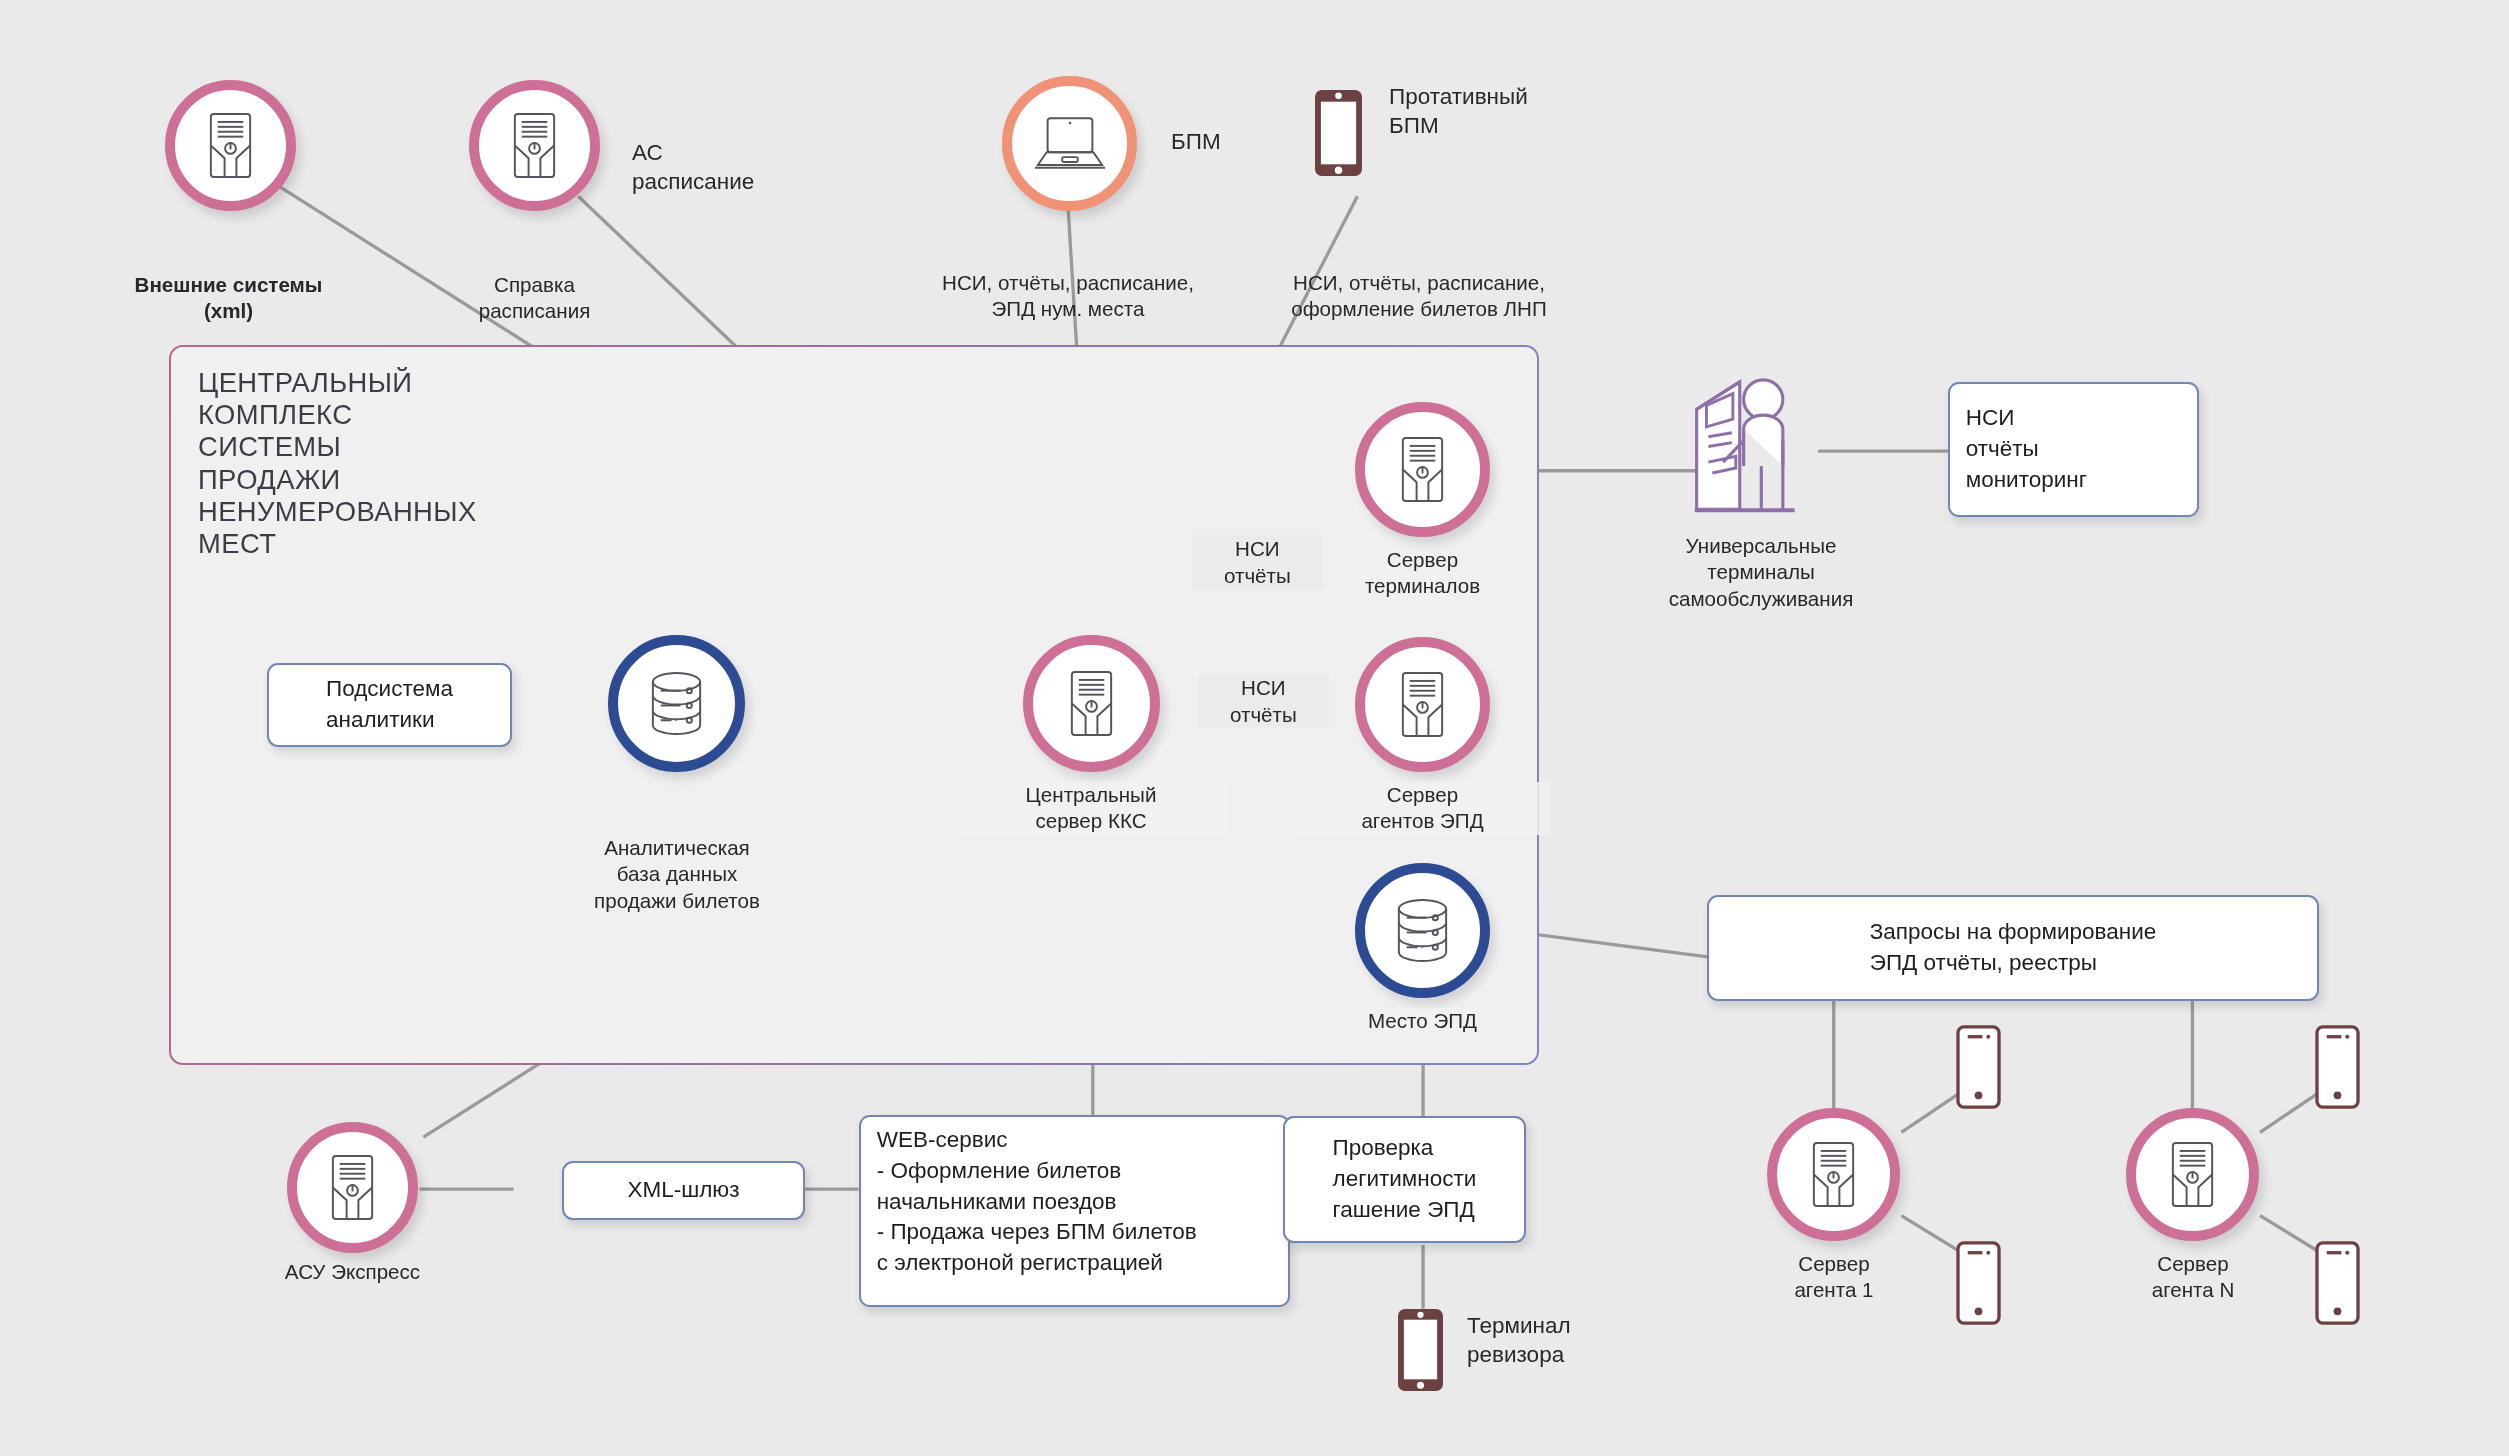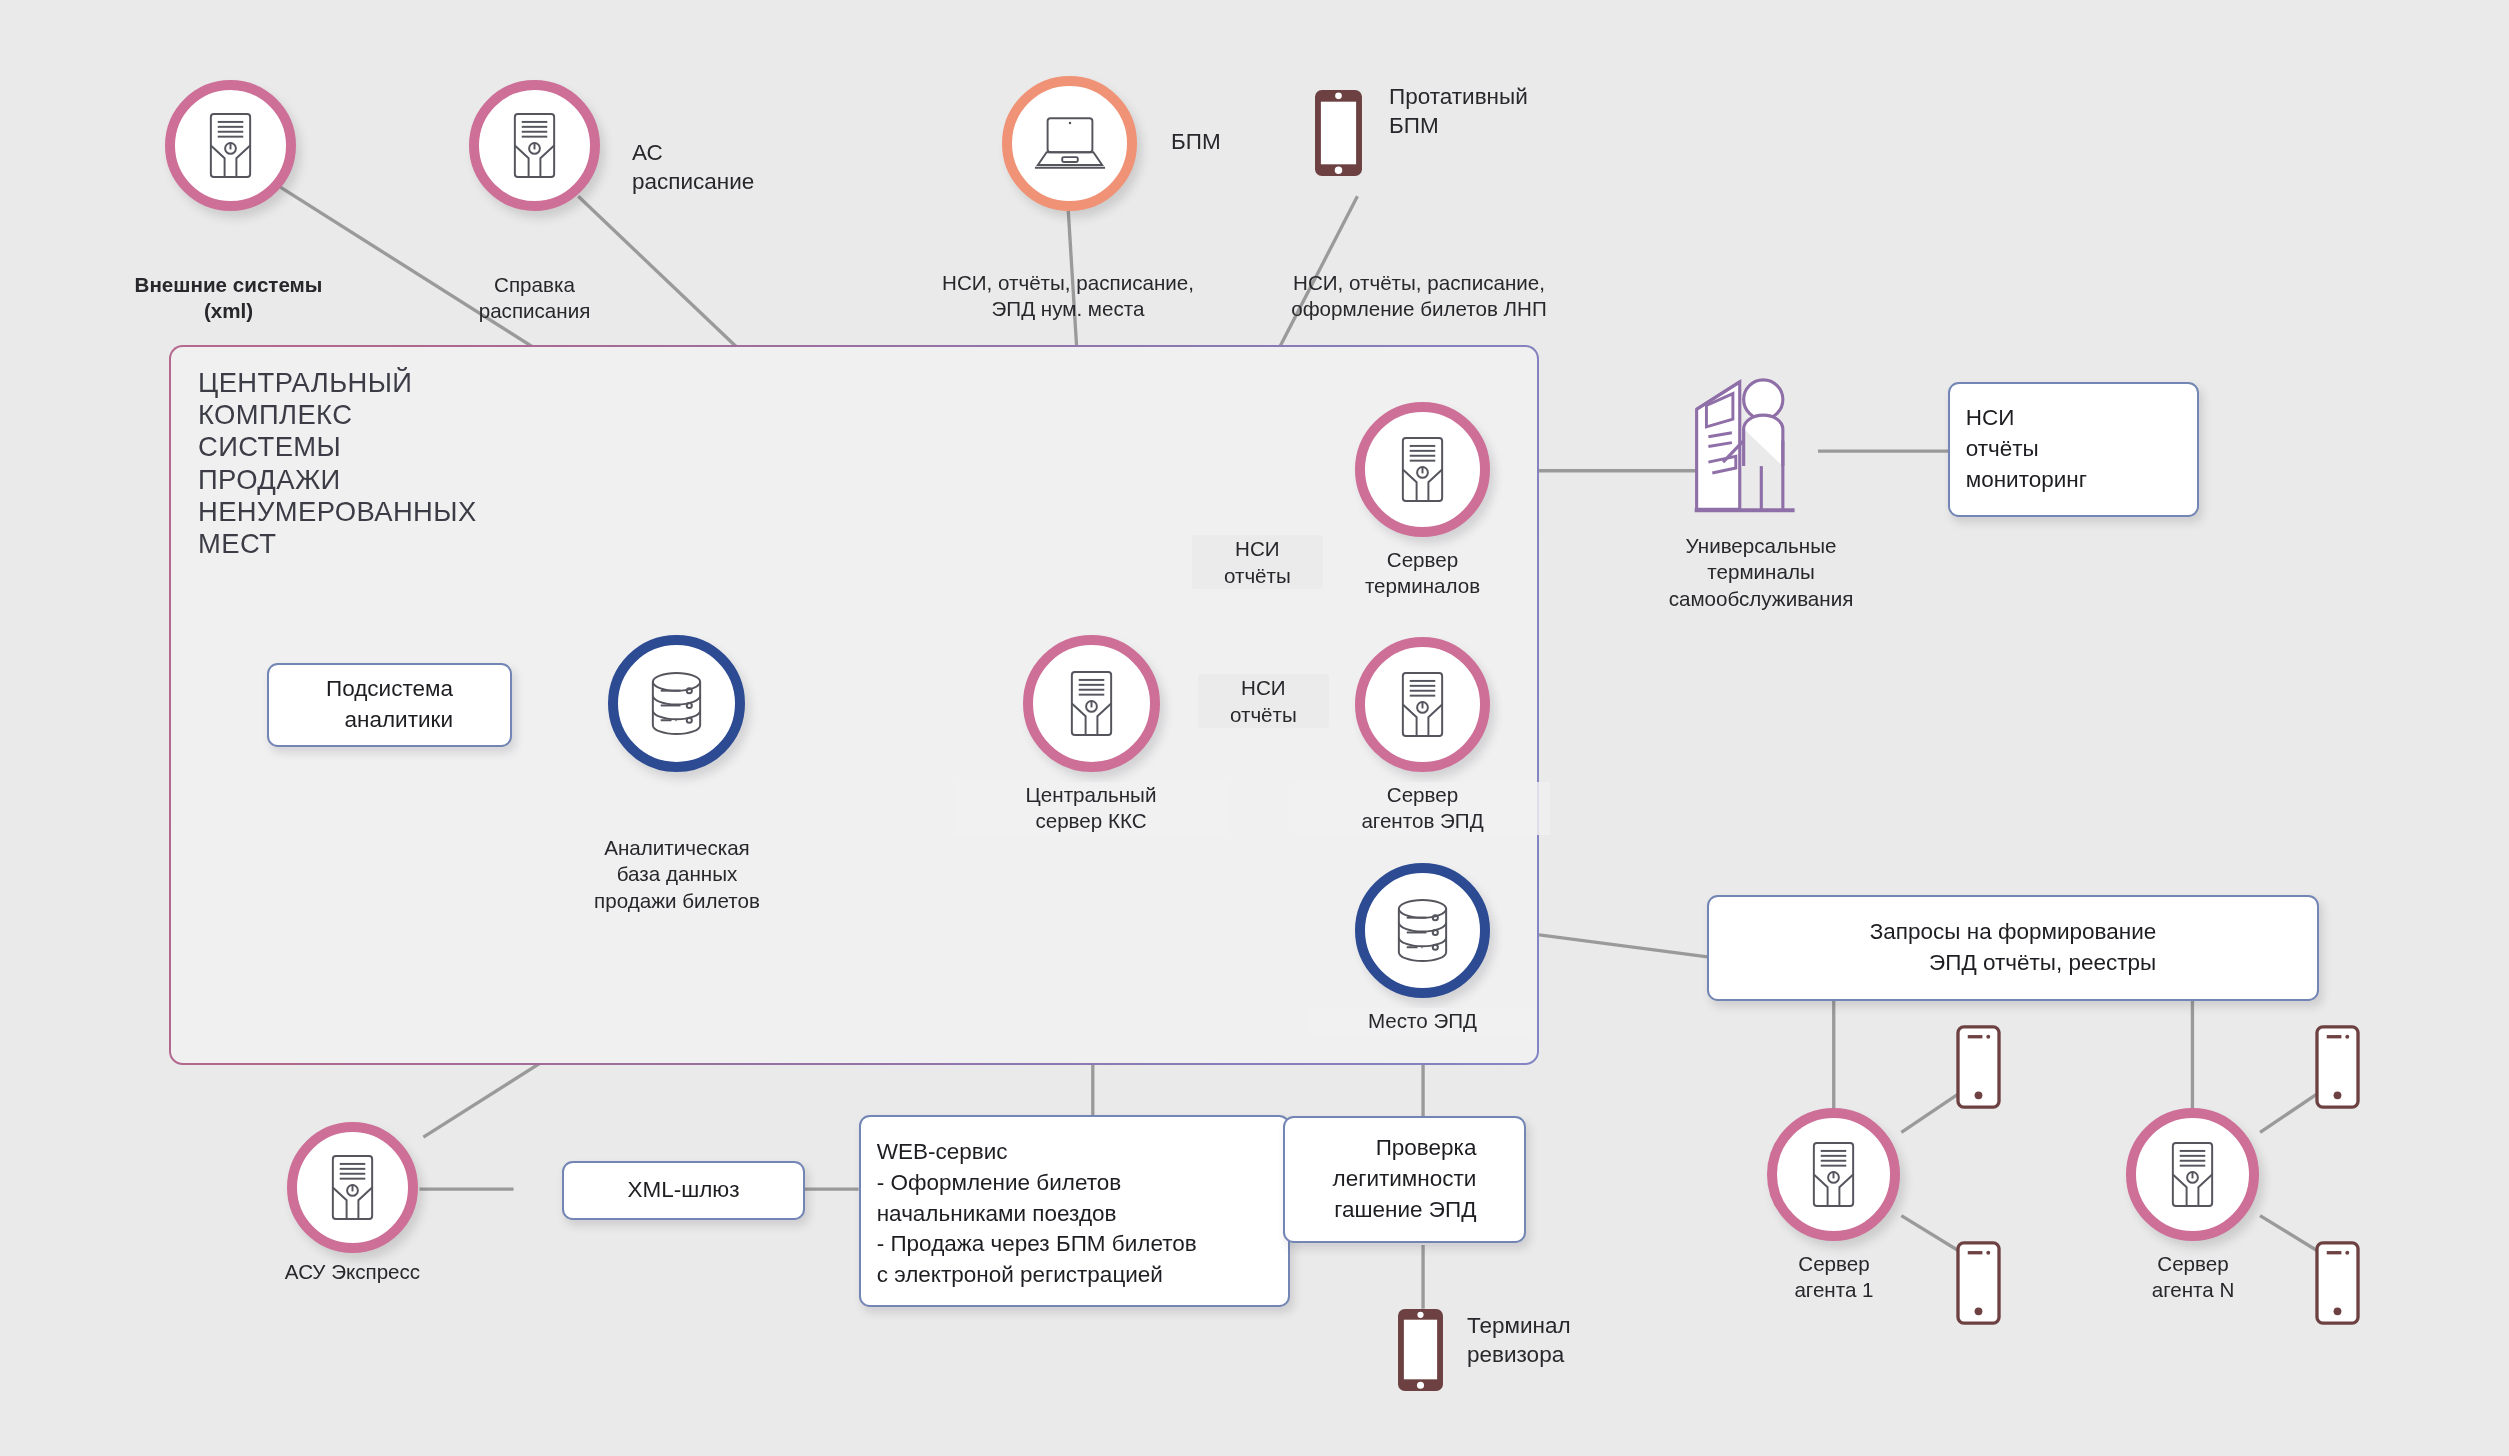--- a/index.html
+++ b/index.html
@@ -88,21 +88,21 @@
     background:#fff;
     border:2.9px solid #7285b4;
     border-radius:10.8px;
     box-shadow:3.9px 5.9px 8.8px rgba(70,70,80,.16);
     display:flex;align-items:center;
     font-size:22.5px;
     line-height:1.37;
     color:#1d1d22;
     white-space:pre-line;
   }
-  .box.center{justify-content:center;text-align:right;}
+  .box.center{justify-content:center;text-align:left;border-radius:11px;}
   .box.left{justify-content:flex-start;text-align:left;padding-left:15.7px;}
 
   
   .phone{position:absolute;}
   .kiosk{position:absolute;}
 
   svg{display:block;overflow:visible;}
 </style>
 </head>
 <body>
@@ -388,21 +388,21 @@
         <path d="M8 35 L22 48 L22 67 M48 35 L34 48 L34 67" fill="none" stroke="#55555e" stroke-width="2"></path>
         <circle cx="28" cy="38" r="5.5" fill="none" stroke="#55555e" stroke-width="2"></circle>
         <line x1="28" y1="32" x2="28" y2="39" stroke="#55555e" stroke-width="2"></line>
       </svg>
     </div>
     <div class="node-label" style="left:-59px;top:137px;width:249px;">АСУ Экспресс</div>
   </div>
 
   <div class="box center" style="left:514px;top:1161px;width:243px;height:59px;margin-left:48px;">XML-шлюз</div>
 
-  <div class="box left" style="left:859px;top:1115px;width:431px;height:192px;padding-top:20px;align-items:flex-start;">WEB-сервис
+  <div class="box left" style="left:859px;top:1115px;width:431px;height:192px;padding-top:8px;align-items:flex-start;">WEB-сервис
 - Оформление билетов
 начальниками поездов
 - Продажа через БПМ билетов
 с электроной регистрацией</div>
 
   <div class="box center" style="left:1283px;top:1116px;width:243px;height:127px;">Проверка
 легитимности
 гашение ЭПД</div>
 
   <div class="circle-node" style="left:1396px;top:1307px;">

